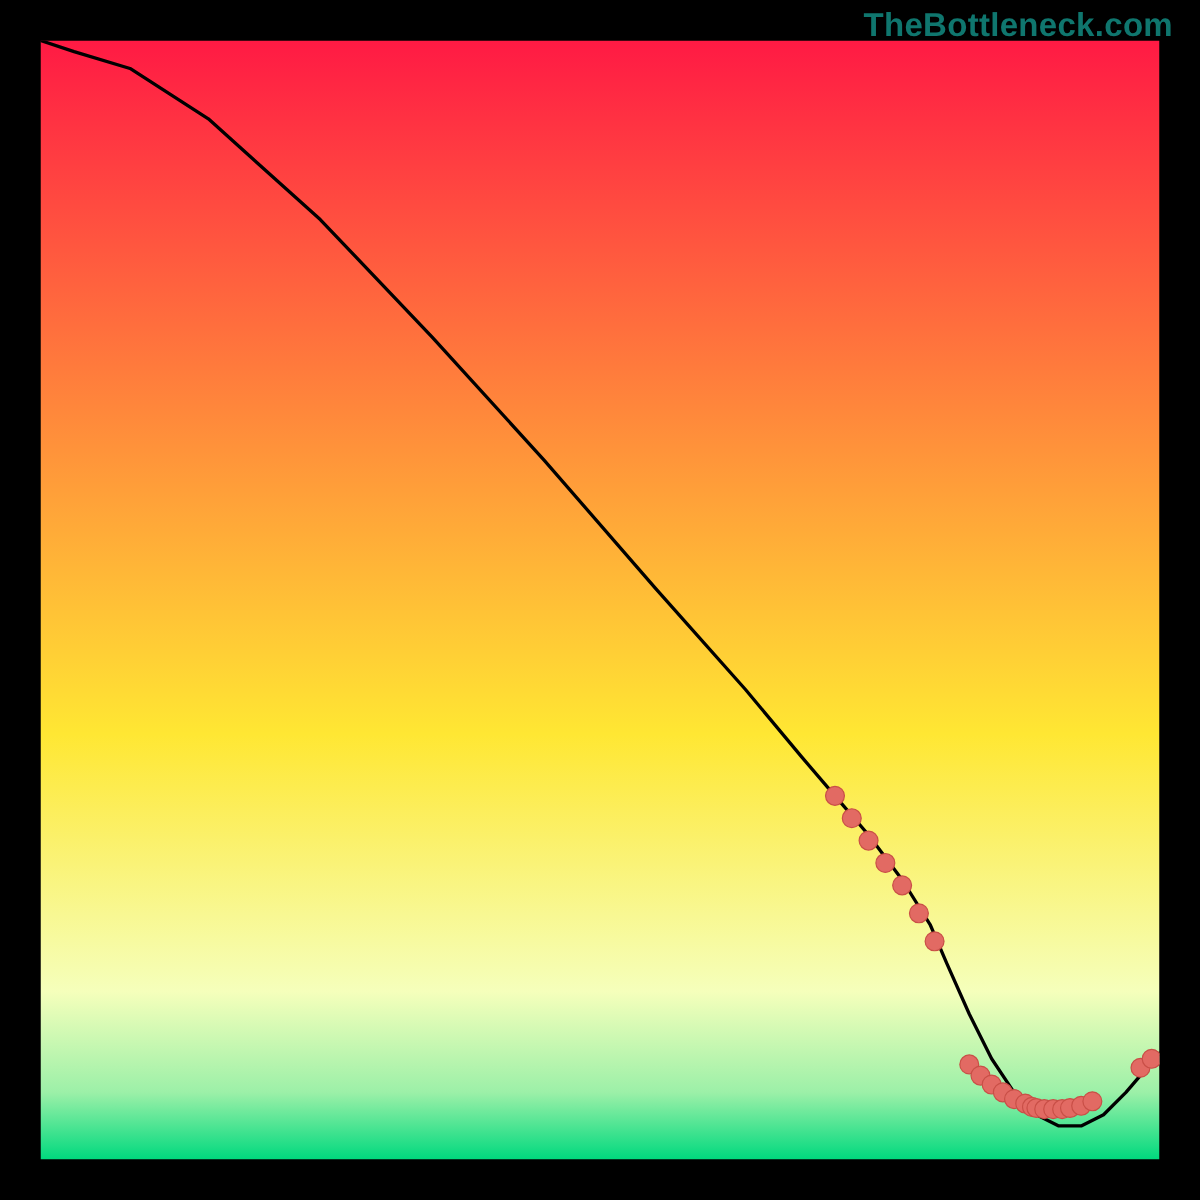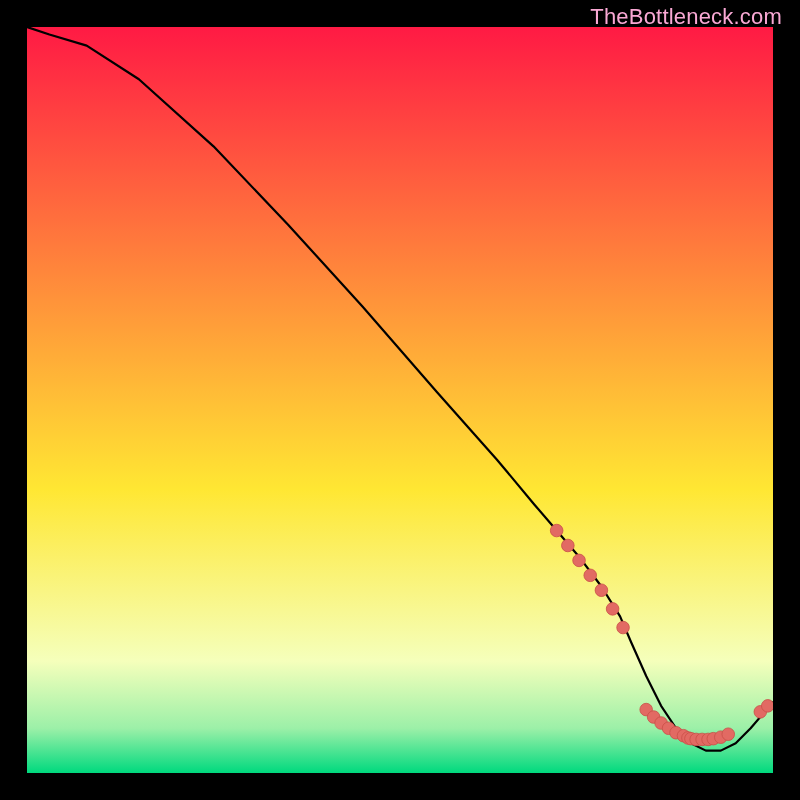--- a/index.html
+++ b/index.html
@@ -14,23 +14,23 @@
   .frame {
     position: relative;
     width: 800px;
     height: 800px;
     background: #000;
   }
   .watermark {
     position: absolute;
     top: 4px;
     right: 18px;
-    color: #f9a8d4;
+    color: #0f766e;
     font-size: 22px;
-    font-weight: 400;
+    font-weight: 700;
     letter-spacing: 0.2px;
     user-select: none;
     text-align: right;
   }
   .plot-area {
     position: absolute;
     left: 27px;
     top: 27px;
     width: 746px;
     height: 746px;

